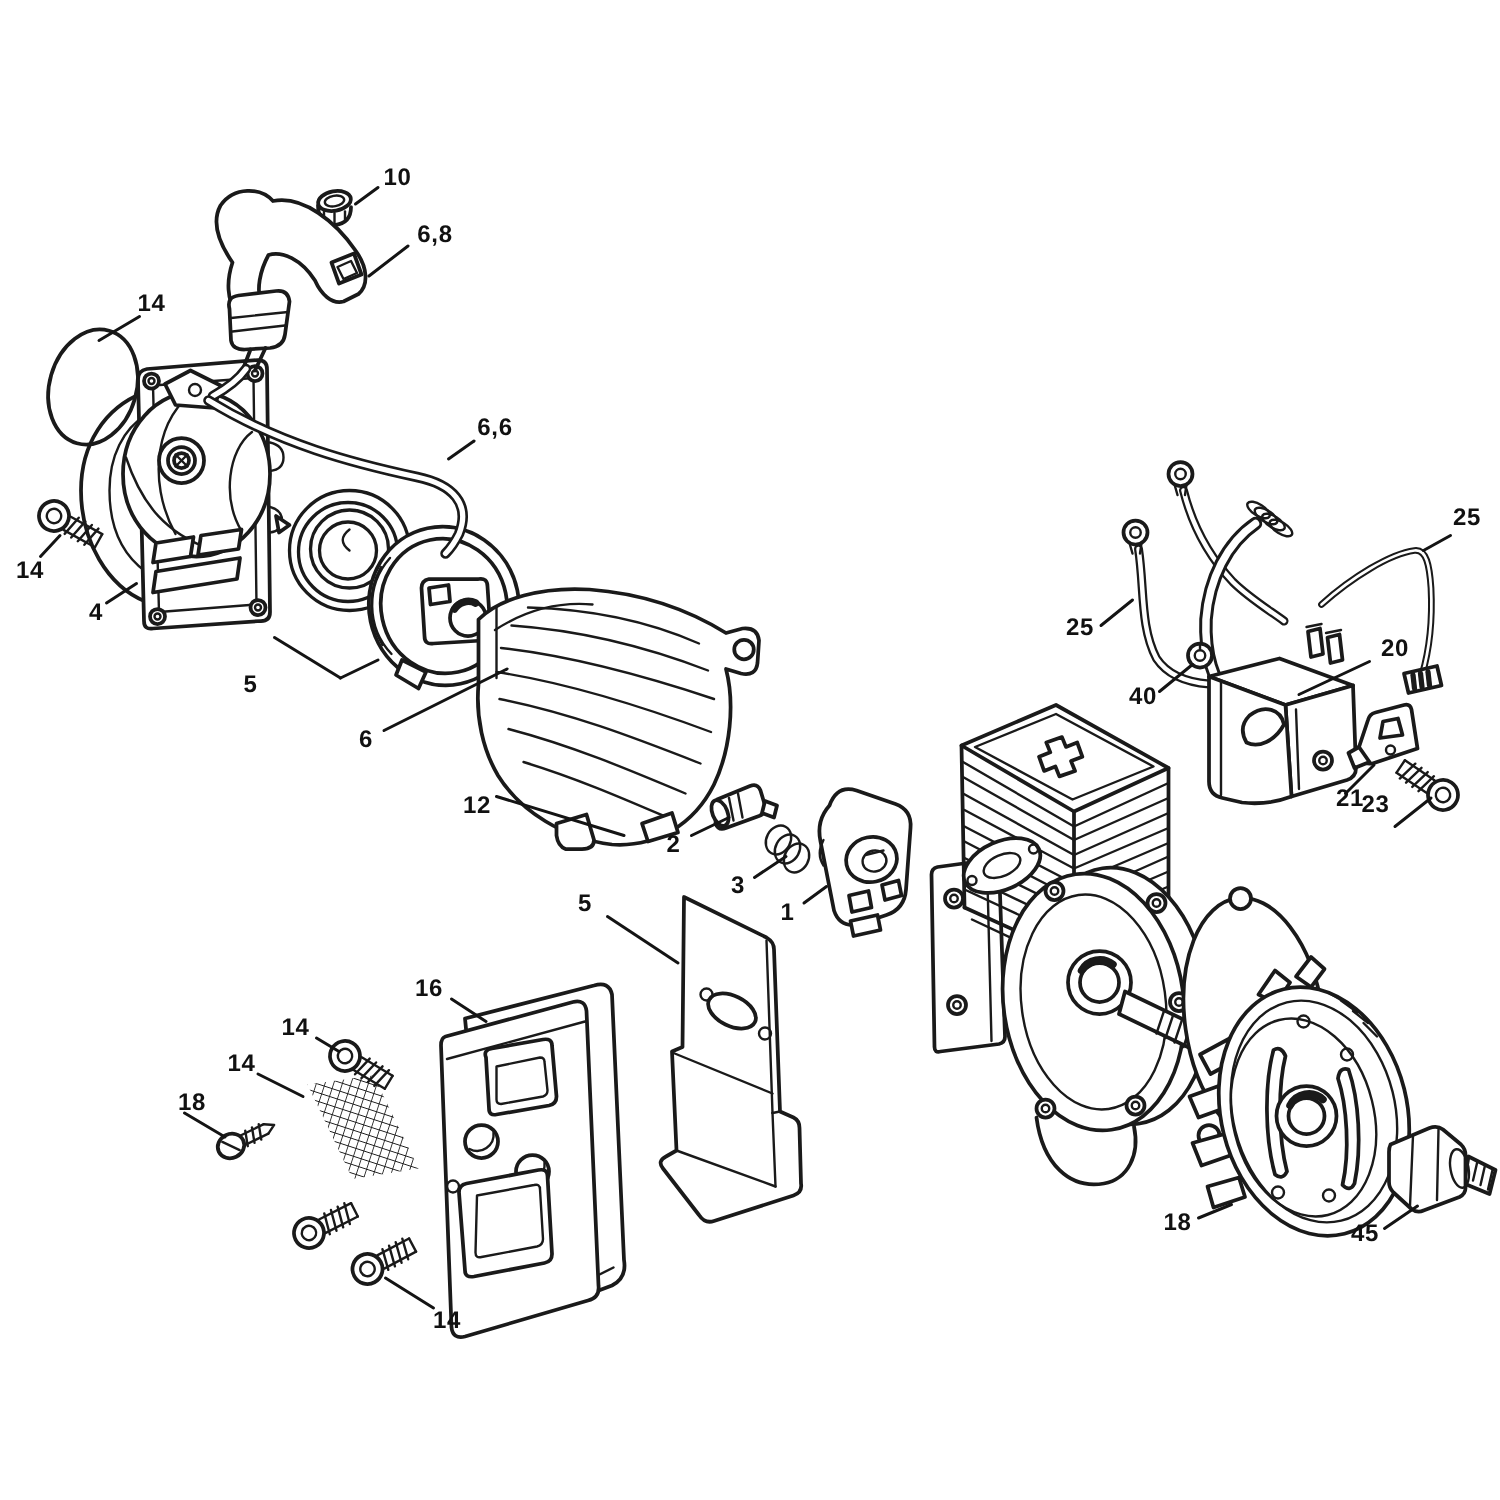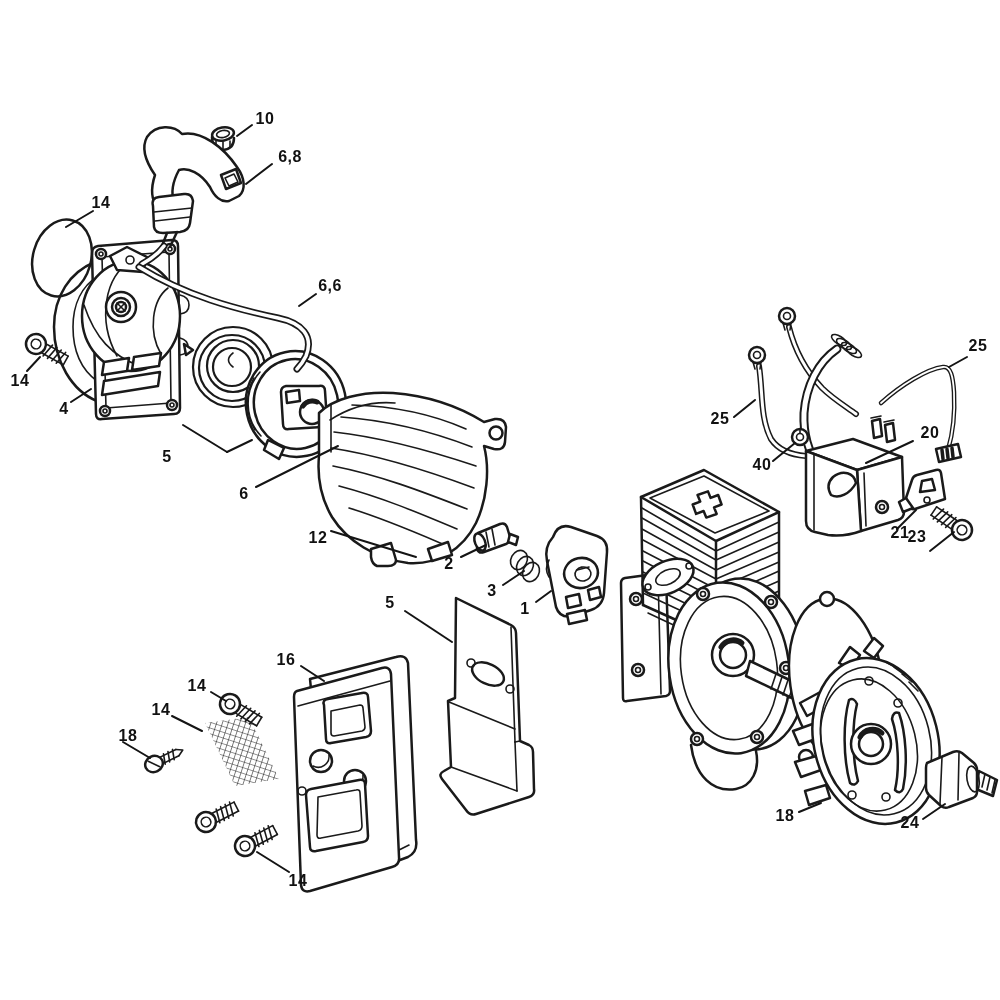--- a/index.html
+++ b/index.html
@@ -401,20 +401,20 @@
   <div class="callout" style="left:449px;top:564px">2</div>
   <div class="callout" style="left:492px;top:591px">3</div>
   <div class="callout" style="left:525px;top:609px">1</div>
   <div class="callout" style="left:390px;top:603px">5</div>
   <div class="callout" style="left:286px;top:660px">16</div>
   <div class="callout" style="left:197px;top:686px">14</div>
   <div class="callout" style="left:161px;top:710px">14</div>
   <div class="callout" style="left:128px;top:736px">18</div>
   <div class="callout" style="left:298px;top:881px">14</div>
   <div class="callout" style="left:785px;top:816px">18</div>
-  <div class="callout" style="left:910px;top:823px">24</div>
+  <div class="callout" style="left:910px;top:823px">45</div>
   <div class="callout" style="left:930px;top:433px">20</div>
   <div class="callout" style="left:900px;top:533px">21</div>
   <div class="callout" style="left:917px;top:537px">23</div>
   <div class="callout" style="left:762px;top:465px">40</div>
   <div class="callout" style="left:720px;top:419px">25</div>
   <div class="callout" style="left:978px;top:346px">25</div>
 </div>
 
 </body></html>

